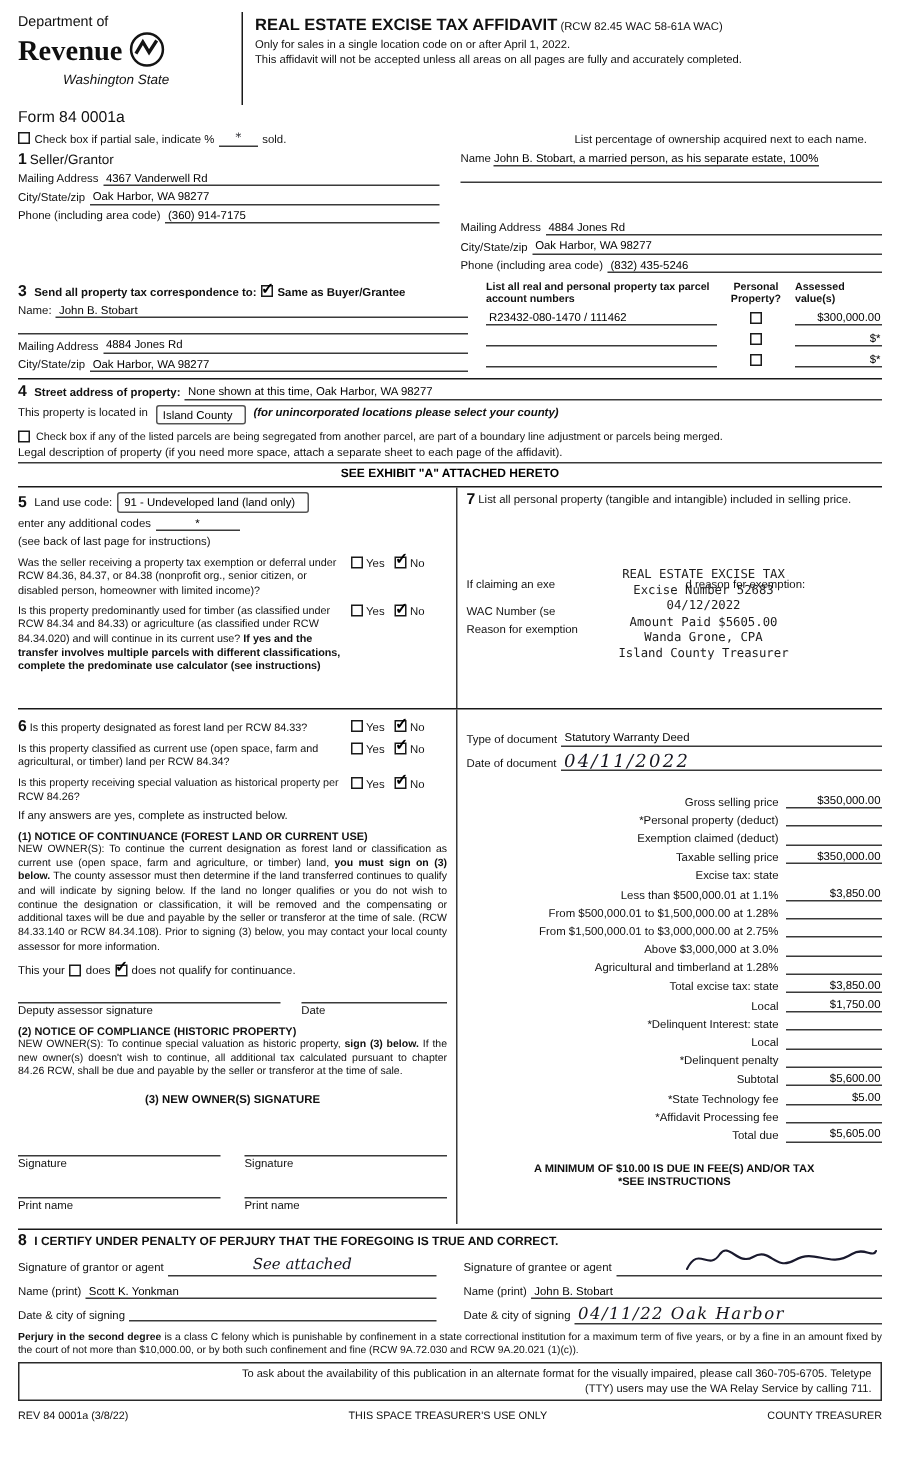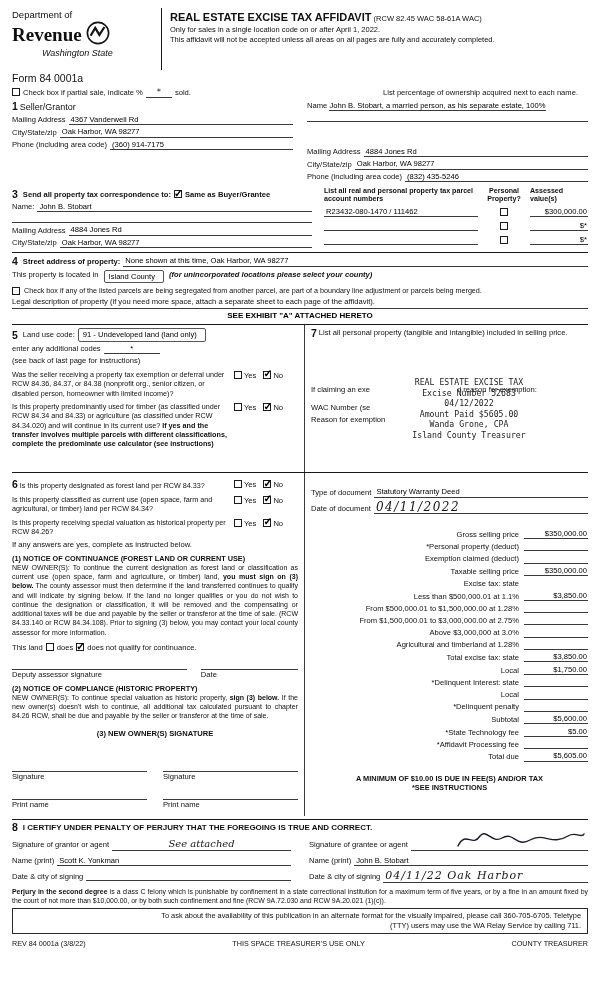--- a/index.html
+++ b/index.html
@@ -330,21 +330,21 @@
           <span class="cb"></span>
             <span>Yes</span>
           <span class="cb cb2 on"></span>
             <span>No</span>
         </div>
       </div>
       <div class="ifany">If any answers are yes, complete as instructed below.</div>
       <div class="nt">(1) NOTICE OF CONTINUANCE (FOREST LAND OR CURRENT USE)</div>
       <div class="para"><span>NEW OWNER(S): To continue the current designation as forest land or classification as current use (open space, farm and agriculture, or timber) land, </span><span class="b">you must sign on (3) below.</span><span> The county assessor must then determine if the land transferred continues to qualify and will indicate by signing below. If the land no longer qualifies or you do not wish to continue the designation or classification, it will be removed and the compensating or additional taxes will be due and payable by the seller or transferor at the time of sale. (RCW 84.33.140 or RCW 84.34.108).  Prior to signing (3) below, you may contact your local county assessor for more information.</span></div>
       <div class="landrow">
-        <span>This land</span>
+        <span>This your</span>
         <span class="cb"></span>
         <span>does</span>
         <span class="cb on"></span>
         <span>does not qualify for continuance.</span>
       </div>
       <div class="sigrow">
         <div class="l1"></div>
         <div class="l2"></div>
       </div>
       <div class="siglabels">

